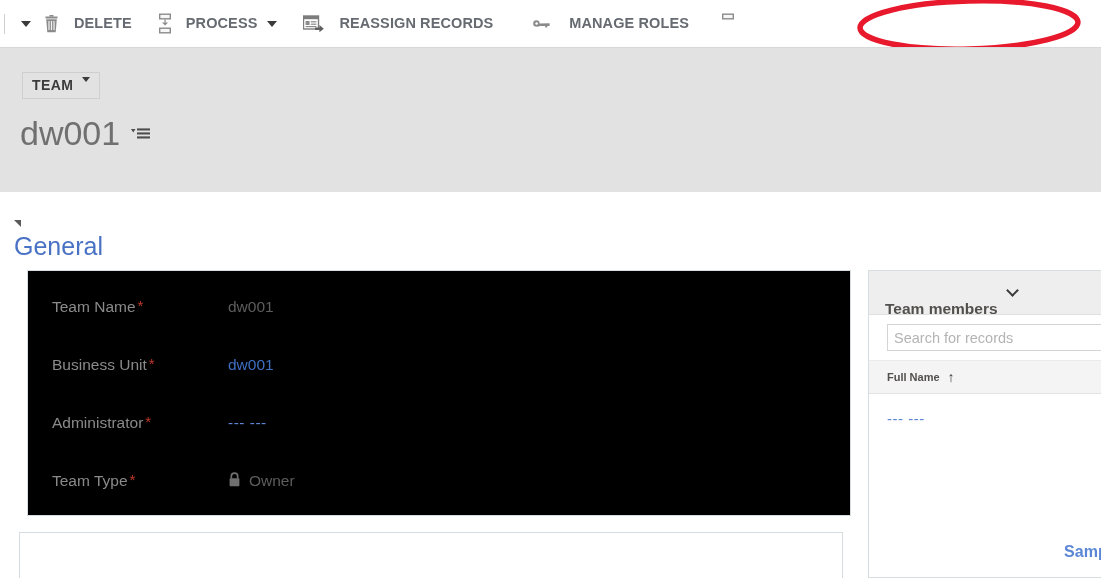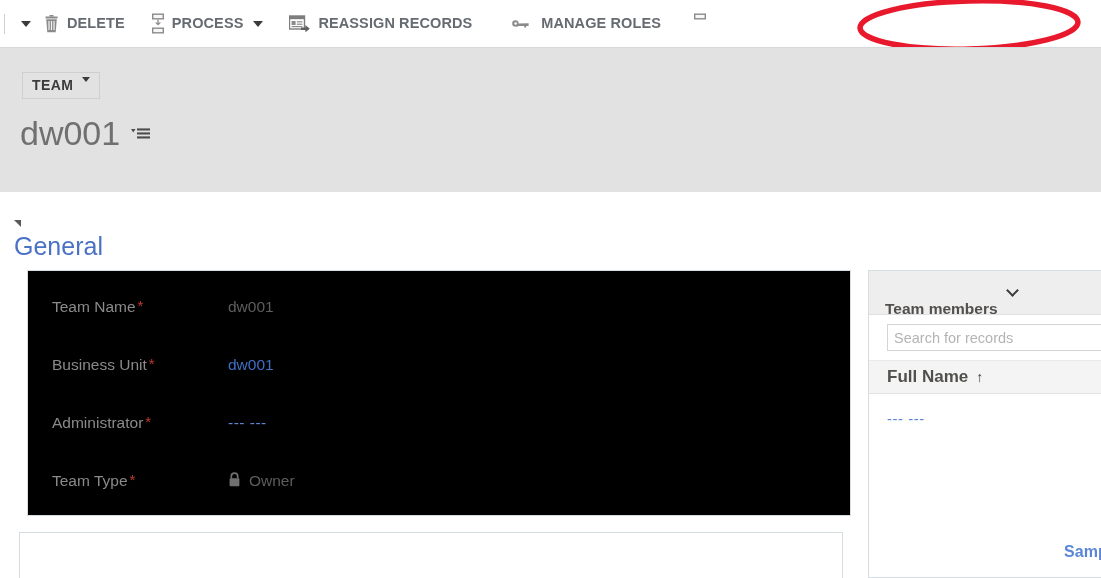--- a/index.html
+++ b/index.html
@@ -26,21 +26,21 @@
     display: flex; align-items: center; justify-content: center;
     width: 22px; height: 30px; cursor: pointer;
   }
   .cmd {
     display: flex; align-items: center; height: 30px;
     padding: 0 8px; margin-right: 10px; cursor: pointer;
     gap: 7px;
   }
   .cmd-label {
     font-size: 14.5px; font-weight: bold; color: #666b72;
-    letter-spacing: .1px; line-height: 1;
+    letter-spacing: .1px; line-height: 1; margin-left: 7px;
   }
   .cmd-ico { display: flex; align-items: center; justify-content: center; flex: 0 0 auto; }
   .caret {
     width: 0; height: 0; border-left: 5px solid transparent; border-right: 5px solid transparent;
     border-top: 6px solid #3a3a3a; margin-left: 3px;
   }
 
   
   .recordheader {
     position: absolute; left: 0; top: 48px; width: 1101px; height: 144px;
@@ -111,21 +111,21 @@
   .sg-search {
     width: 220px; height: 27px; border: 1px solid #d4d4d4; background: #fff;
     font-family: "Liberation Sans", sans-serif; font-size: 14.5px; color: #6b6b6b;
     padding: 0 6px; outline: none;
   }
   .sg-search::placeholder { color: #b4b4b4; }
   .sg-colhead {
     height: 34px; background: #f4f4f4; border-top: 1px solid #eaeaea; border-bottom: 1px solid #e3e3e3;
     display: flex; align-items: center; padding-left: 18px; gap: 8px; cursor: pointer;
   }
-  .sg-colhead .t { font-size: 17px; font-weight: bold; color: #52504c; }
+  .sg-colhead .t { font-size: 11px; font-weight: bold; color: #52504c; }
   .arrow-up { font-size: 14px; color: #3b3b3b; line-height: 1; }
   .sg-row { height: 48px; display: flex; align-items: center; padding-left: 18px; cursor: pointer; }
   .sg-cell-link { font-size: 15px; color: #5b86d6; letter-spacing: .5px; }
   .sg-sample { position: absolute; right: 8px; bottom: 16px; font-size: 16px; color: #5b86d6; font-weight: bold; cursor: pointer; }
 
   
   .annot { position: absolute; left: 855px; top: -2px; width: 228px; height: 58px; pointer-events: none; }
 </style>
 </head>
 <body>

